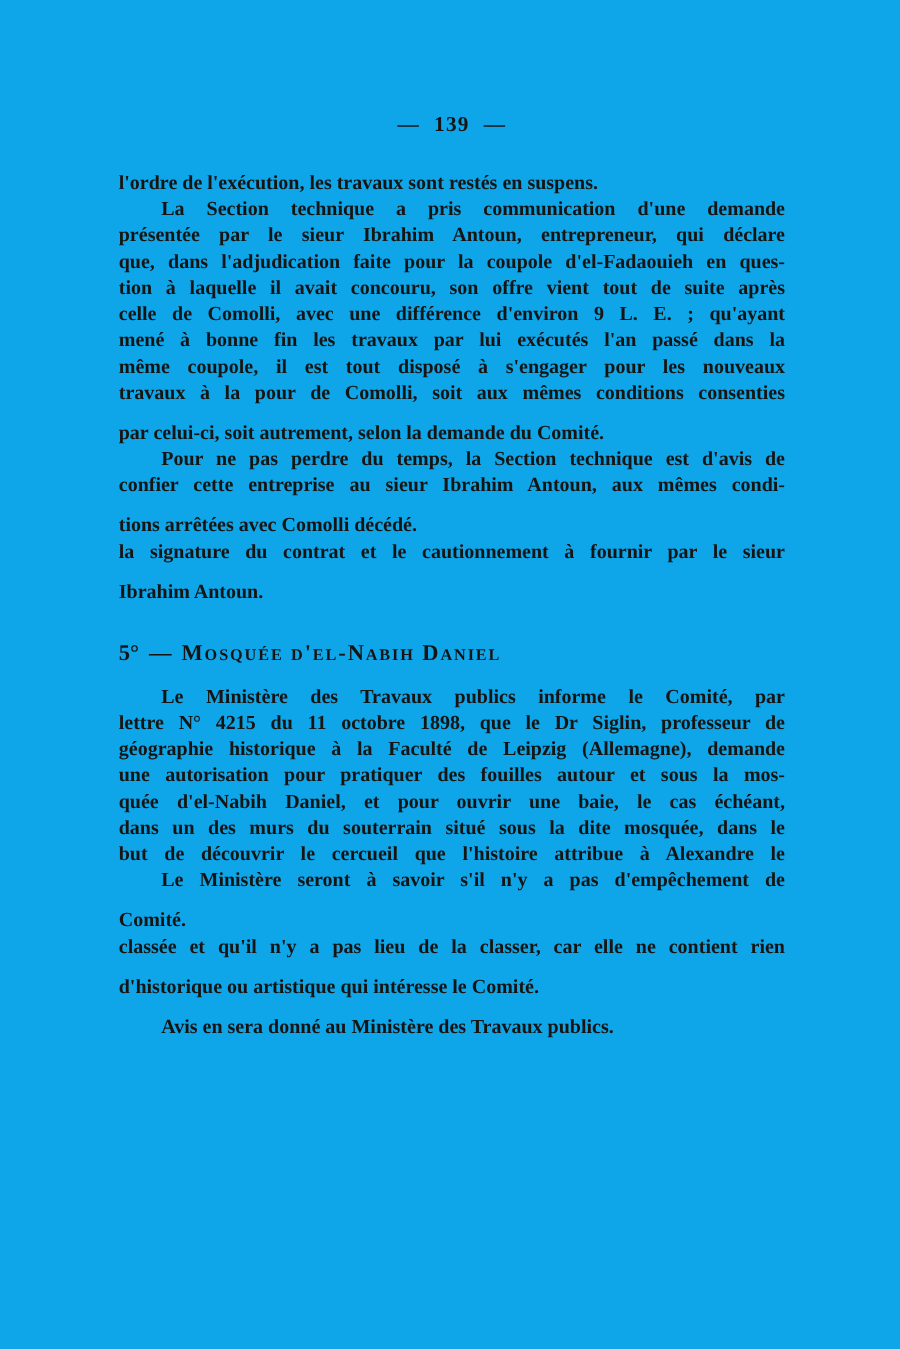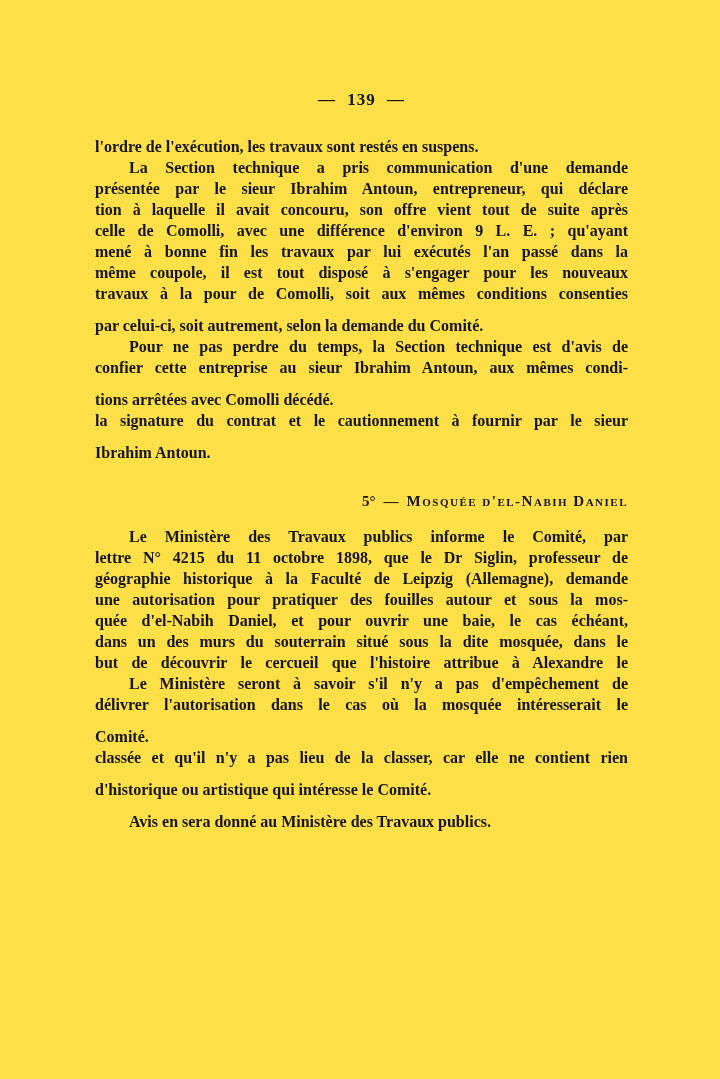--- a/index.html
+++ b/index.html
@@ -4,21 +4,21 @@
 <style>
   html, body {
     margin: 0;
     padding: 0;
     background: #ffffff;
   }
   .page {
     position: relative;
     width: 720px;
     height: 1079px;
-    background: #fde047;
+    background: #0ea5e9;
     overflow: hidden;
     font-family: "Liberation Serif", "DejaVu Serif", serif;
     font-weight: 700;
     color: #171513;
     -webkit-font-smoothing: antialiased;
   }
   .column {
     position: absolute;
     left: 95px;
     top: 90px;
@@ -46,22 +46,22 @@
   .para .line.last {
     text-align-last: left;
     margin-top: 11px;
     -moz-text-align-last: left;
   }
   .para.indent .line.first {
     text-indent: 34px;
   }
   .heading {
     margin: 28px 0 14px 0;
-    text-align: right;
-    font-size: 15px;
+    text-align: left;
+    font-size: 18px;
     line-height: 21px;
   }
   .heading .heading-sep {
     padding: 0 8px;
   }
   .heading .heading-title {
     font-variant: small-caps;
     letter-spacing: 1.5px;
   }
 </style>
@@ -71,20 +71,21 @@
 <div class="page">
   <div class="column">
     <div class="page-header">— 139 —</div>
     <div id="document-body">
         <div class="para">
           <div class="line last">l'ordre de l'exécution, les travaux sont restés en suspens.</div>
         </div>
         <div class="para indent">
           <div class="line first">La Section technique a pris communication d'une demande</div>
           <div class="line">présentée par le sieur Ibrahim Antoun, entrepreneur, qui déclare</div>
+          <div class="line">que, dans l'adjudication faite pour la coupole d'el-Fadaouieh en ques-</div>
           <div class="line">tion à laquelle il avait concouru, son offre vient tout de suite après</div>
           <div class="line">celle de Comolli, avec une différence d'environ 9 L. E. ; qu'ayant</div>
           <div class="line">mené à bonne fin les travaux par lui exécutés l'an passé dans la</div>
           <div class="line">même coupole, il est tout disposé à s'engager pour les nouveaux</div>
           <div class="line">travaux à la pour de Comolli, soit aux mêmes conditions consenties</div>
           <div class="line last">par celui-ci, soit autrement, selon la demande du Comité.</div>
         </div>
         <div class="para indent">
           <div class="line first">Pour ne pas perdre du temps, la Section technique est d'avis de</div>
           <div class="line">confier cette entreprise au sieur Ibrahim Antoun, aux mêmes condi-</div>
@@ -99,21 +100,20 @@
           <div class="line first">Le Ministère des Travaux publics informe le Comité, par</div>
           <div class="line">lettre N° 4215 du 11 octobre 1898, que le Dr Siglin, professeur de</div>
           <div class="line">géographie historique à la Faculté de Leipzig (Allemagne), demande</div>
           <div class="line">une autorisation pour pratiquer des fouilles autour et sous la mos-</div>
           <div class="line">quée d'el-Nabih Daniel, et pour ouvrir une baie, le cas échéant,</div>
           <div class="line">dans un des murs du souterrain situé sous la dite mosquée, dans le</div>
           <div class="line">but de découvrir le cercueil que l'histoire attribue à Alexandre le</div>
         </div>
         <div class="para indent">
           <div class="line first">Le Ministère seront à savoir s'il n'y a pas d'empêchement de</div>
-          <div class="line">délivrer l'autorisation dans le cas où la mosquée intéresserait le</div>
           <div class="line last">Comité.</div>
         </div>
         <div class="para indent">
           <div class="line">classée et qu'il n'y a pas lieu de la classer, car elle ne contient rien</div>
           <div class="line last">d'historique ou artistique qui intéresse le Comité.</div>
         </div>
         <div class="para indent">
           <div class="line first last">Avis en sera donné au Ministère des Travaux publics.</div>
         </div>
       </div>

